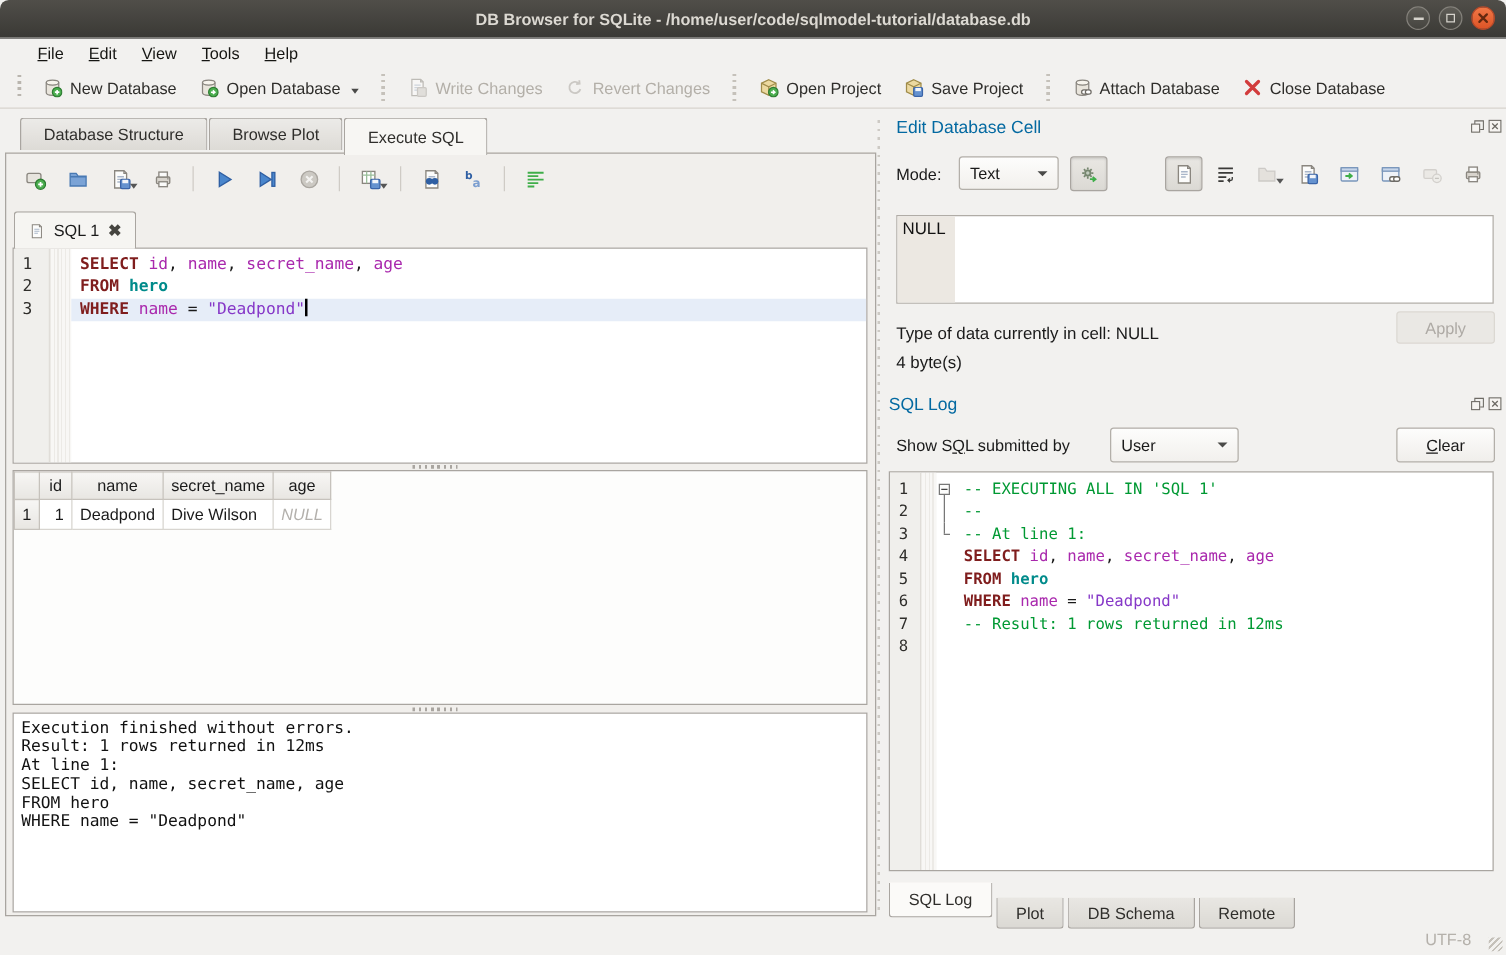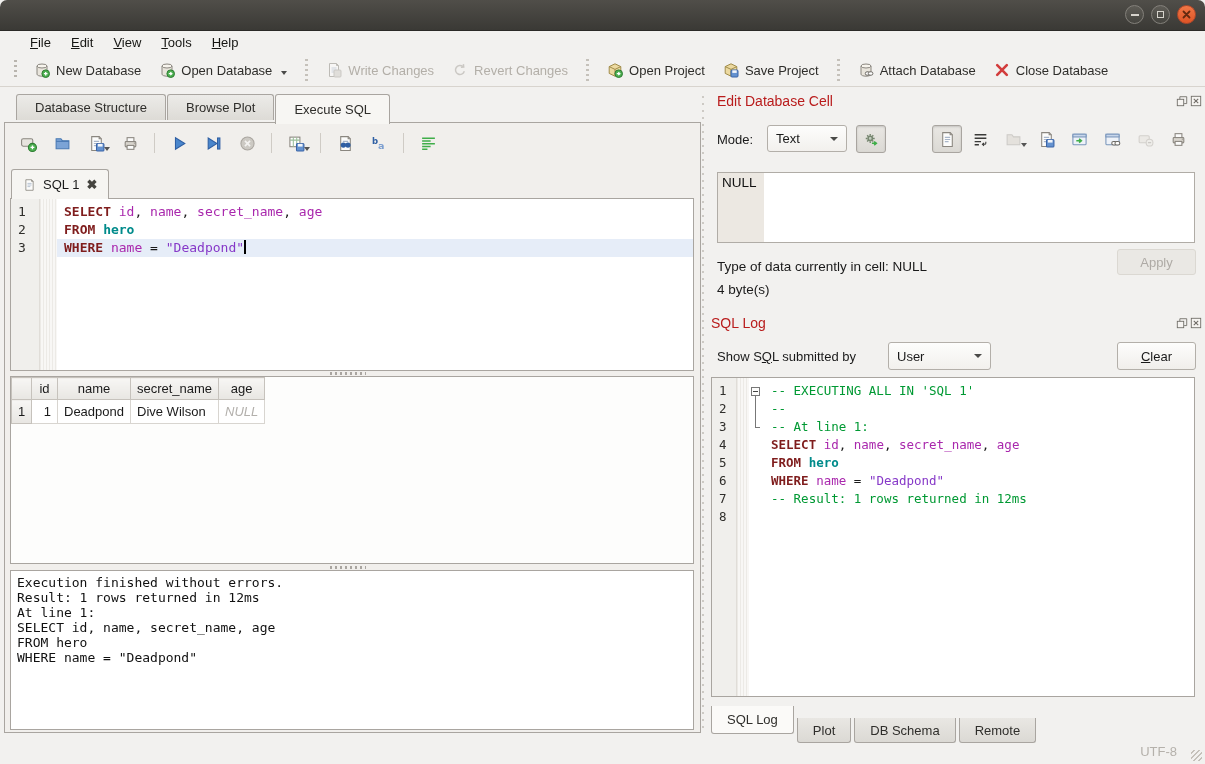--- a/index.html
+++ b/index.html
@@ -104,21 +104,21 @@
   #msgbox{position:absolute;left:5px;top:447px;width:684px;height:160px;background:#fff;
     border:1px solid #a9a5a0;box-sizing:border-box;
     font-family:"DejaVu Sans Mono","Liberation Mono",monospace;font-size:13px;line-height:15px;
     padding:4px 6px;color:#111;white-space:pre}
 
   
   #vsplitter{position:absolute;left:702px;top:96px;width:2px;height:635px;
     background:repeating-linear-gradient(180deg,#bdb9b2 0 2px,transparent 2px 7px);opacity:.7}
 
   
-  .dock-title{position:absolute;font-size:14px;color:#b91c1c}
+  .dock-title{position:absolute;font-size:14px;color:#0369a1}
   .dock-icons{position:absolute;display:flex;gap:2px}
   .combo{display:inline-flex;align-items:center;justify-content:space-between;box-sizing:border-box;
     background:linear-gradient(#fdfdfc,#f2f0ed);border:1px solid #b3afa9;border-radius:3px;
     padding:0 8px;position:absolute}
   .combo .carr{width:0;height:0;border-left:4px solid transparent;border-right:4px solid transparent;
     border-top:4.5px solid #4a4a48;margin-left:8px}
   .btn{position:absolute;display:flex;align-items:center;justify-content:center;box-sizing:border-box;
     background:linear-gradient(#fdfdfc,#f0eeeb);border:1px solid #b3afa9;border-radius:3px;font-size:13px}
   .btn.disabled{background:#eae8e4;border-color:#dbd8d2;color:#aeaaa5}
 
@@ -154,20 +154,21 @@
   #grip{position:absolute;right:3px;bottom:3px;width:11px;height:11px;
     background:repeating-linear-gradient(135deg,transparent 0 2px,#c5c1ba 2px 3.5px)}
 </style>
 </head>
 <body>
 
 
 
 
 <div id="titlebar">
+  <span class="title">DB Browser for SQLite - /home/user/code/sqlmodel-tutorial/database.db</span>
   <div id="winbtns">
     <div class="winbtn">
         <span class="glyph-min"></span>
       </div>
     <div class="winbtn">
         <span class="glyph-max"></span>
       </div>
     <div class="winbtn close">
       <svg width="9" height="9" viewBox="0 0 9 9">
           <path d="M1.5 1.5l6 6M7.5 1.5l-6 6" stroke="#64290f" stroke-width="1.8" stroke-linecap="round"></path>

